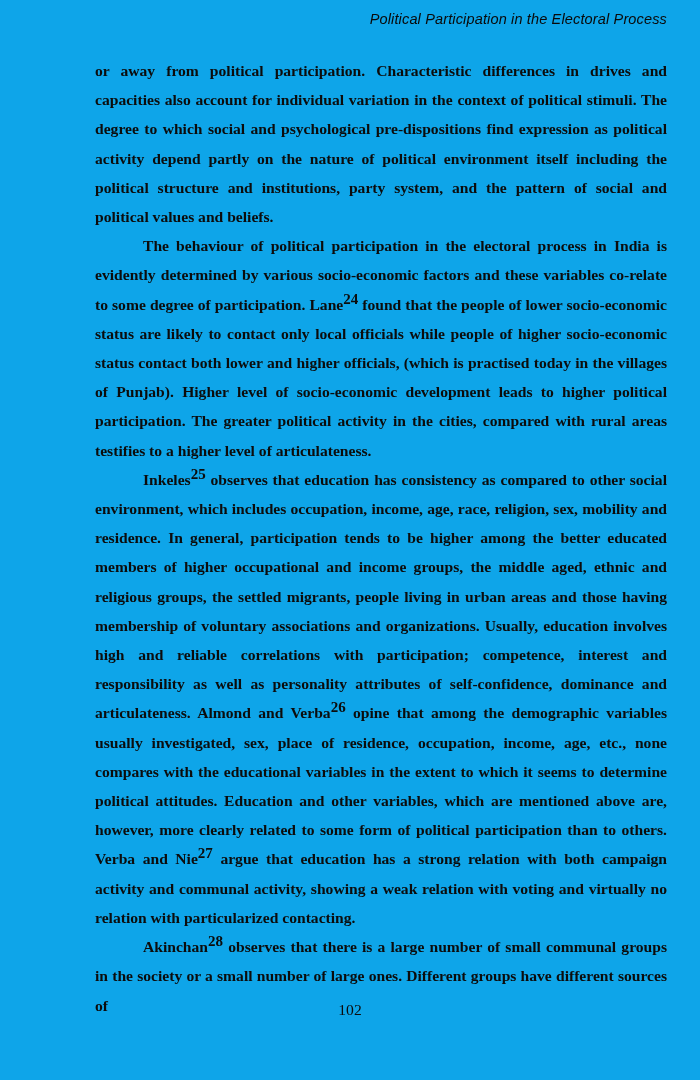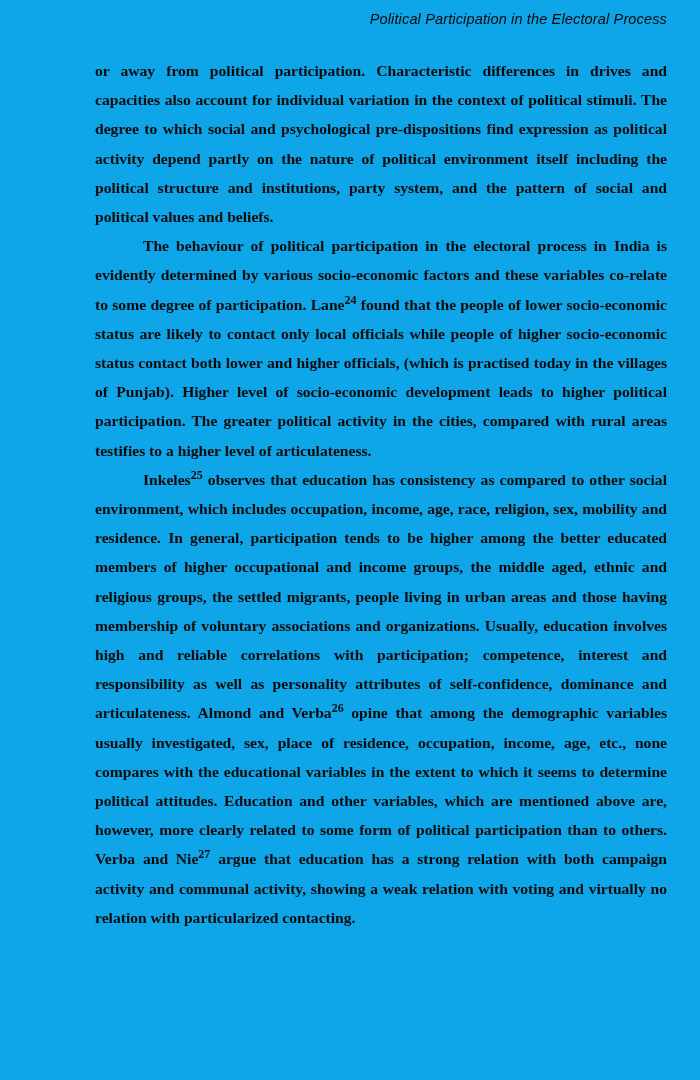--- a/index.html
+++ b/index.html
@@ -66,21 +66,21 @@
   p.indent {
     text-indent: 48px;
   }
 
   
   p.gap-before {
     margin-top: 11px;
   }
 
   sup {
-    font-size: 12px;
+    font-size: 15px;
     line-height: 0;
     vertical-align: 6px;
   }
 
   
   .folio {
     position: absolute;
     left: 0;
     top: 1000px;
     width: 700px;
@@ -98,17 +98,19 @@
   <div class="running-head">Political Participation in the Electoral Process</div>
 
   <div class="body-column">
 
     <p class="para"><span>or away from political participation. Characteristic differences in drives and capacities also account for individual variation in the context of political stimuli. The degree to which social and psychological pre-dispositions find expression as political activity depend partly on the nature of political environment itself including the political structure and institutions, party system, and the pattern of social and political values and beliefs.</span></p>
 
     <p class="para indent gap-before"><span>The behaviour of political participation in the electoral process in India is evidently determined by various socio-economic factors and these variables co-relate to some degree of participation. Lane</span><sup>24</sup><span> found that the people of lower socio-economic status are likely to contact only local officials while people of higher socio-economic status contact both lower and higher officials, (which is practised today in the villages of Punjab).   Higher level of socio-economic development leads to higher political participation.   The greater political activity in the cities, compared with rural areas testifies to a higher level of articulateness.</span></p>
 
     <p class="para indent gap-before"><span>Inkeles</span><sup>25</sup><span> observes that education has consistency as compared to other social environment, which includes occupation, income, age, race, religion, sex, mobility and residence. In general, participation tends to be higher among the better educated members of higher occupational and income groups, the middle aged, ethnic and religious groups, the settled migrants, people living in urban areas and those having membership of voluntary associations and organizations.   Usually, education involves high and reliable correlations with participation; competence, interest and responsibility as well as personality attributes of self-confidence, dominance and articulateness. Almond and Verba</span><sup>26</sup><span> opine that among the demographic variables usually investigated, sex, place of residence, occupation, income, age, etc., none compares with the educational variables in the extent to which it seems to determine political attitudes. Education and other variables, which are mentioned above are, however, more clearly related to some form of political participation than to others.   Verba and Nie</span><sup>27</sup><span>  argue that education has a strong relation with both campaign activity and communal activity, showing a weak relation with voting and virtually no relation with particularized contacting.</span></p>
 
+    <p class="para indent gap-before"><span>Akinchan</span><sup>28</sup><span> observes that there is a large number of small communal groups in the society or a small number of large ones.   Different groups have different sources of</span></p>
 
   </div>
 
+  <div class="folio">102</div>
 
 </div>
 
 </body></html>

